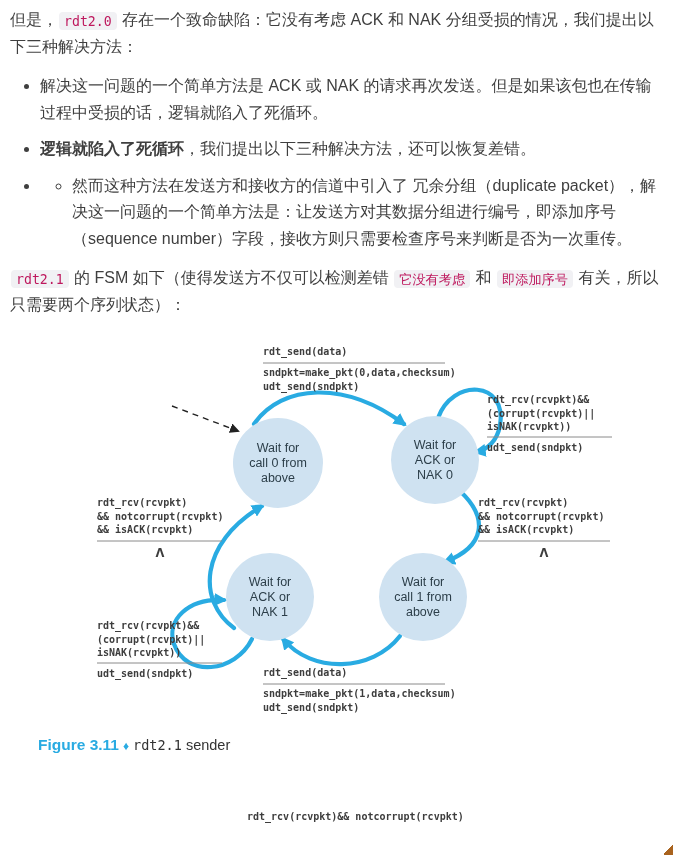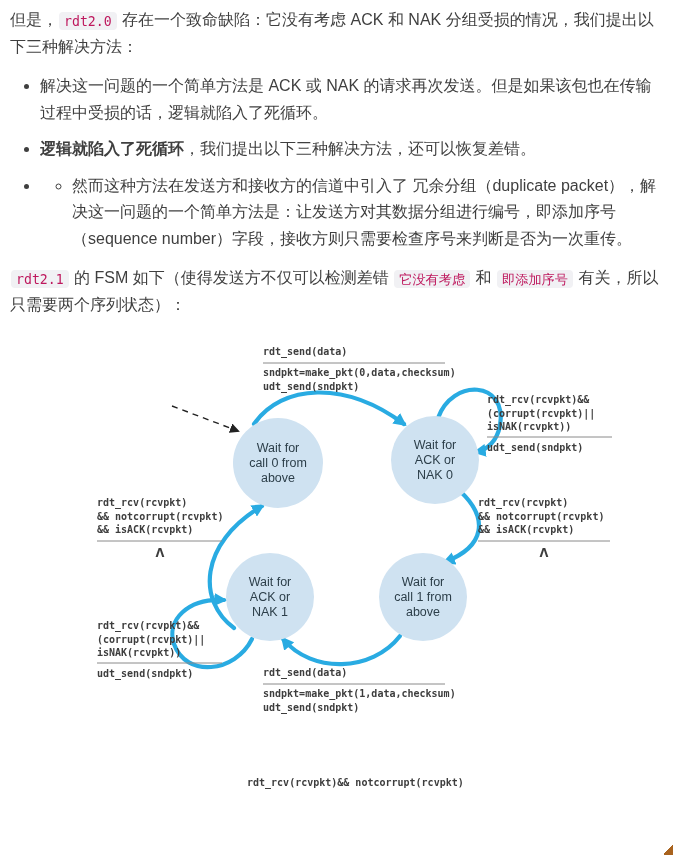--- a/index.html
+++ b/index.html
@@ -154,20 +154,23 @@
 
       <g>
         <text class="code-label" x="263" y="338">rdt_send(data)</text>
         <line class="rule" x1="263" y1="346" x2="445" y2="346"></line>
         <text class="code-label" x="263" y="359">sndpkt=make_pkt(1,data,checksum)</text>
         <text class="code-label" x="263" y="373">udt_send(sndpkt)</text>
       </g>
     </svg>
   </div>
 
+  <div class="fig-caption">
+    <span class="fig-label">Figure 3.11</span><span class="fig-diamond">♦</span><span class="fig-code">rdt2.1</span><span class="fig-rest"> sender</span>
+  </div>
 
   <div class="next-fig">
     <div>rdt_rcv(rcvpkt)&amp;&amp; notcorrupt(rcvpkt)</div>
     
     
   </div>
 
 </div>
 
 <div class="corner-artifact"></div>

